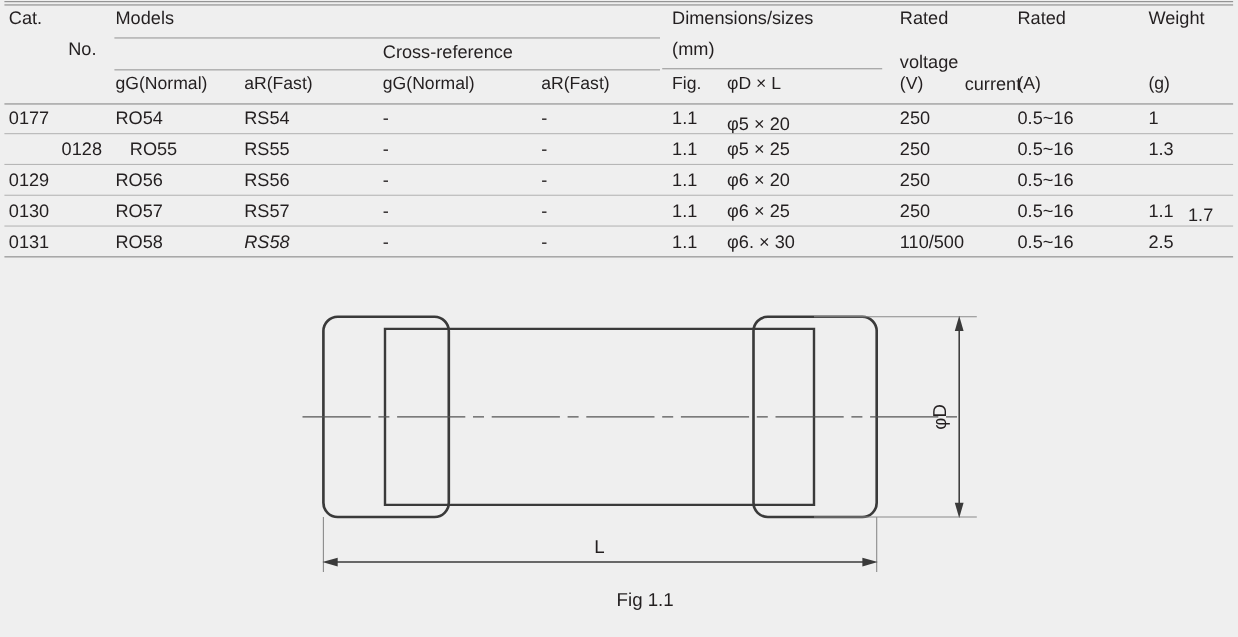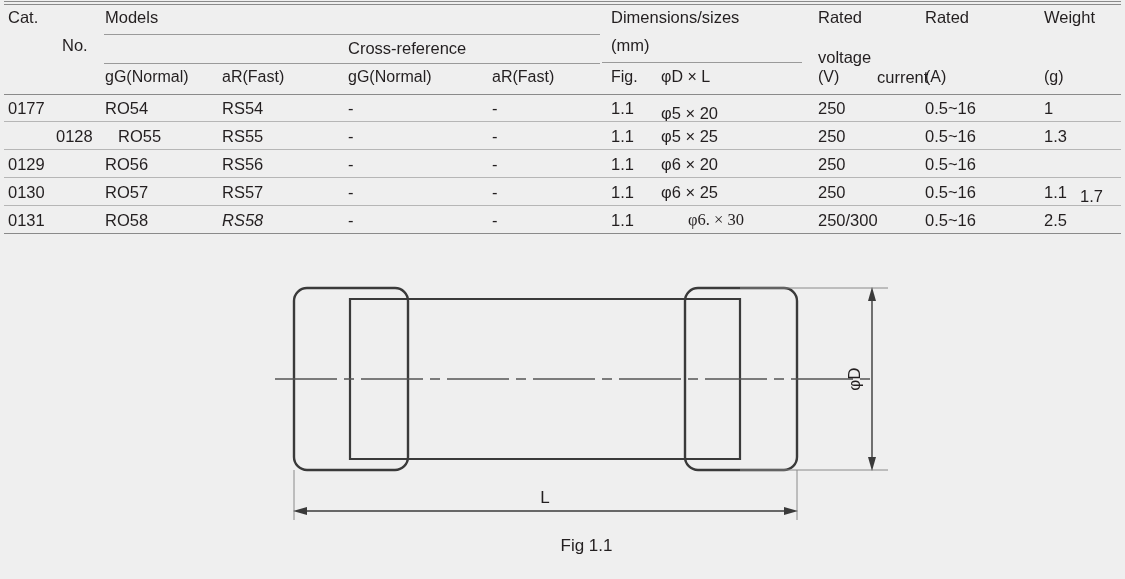--- a/index.html
+++ b/index.html
@@ -189,22 +189,22 @@
       <div class="cell" style="left: 818px; top: 183px;">250</div>
       <div class="cell" style="left: 925px; top: 183px;">0.5~16</div>
       <div class="cell" style="left: 1044px; top: 183px;">1.1</div>
       <div class="hrow" style="top: 205px;"></div>
       <div class="cell" style="left: 8px; top: 211px; text-align: center;">0131</div>
       <div class="cell" style="left: 105px; top: 211px;">RO58</div>
       <div class="cell" style="left: 222px; top: 211px; font-style: italic;">RS58</div>
       <div class="cell" style="left: 348px; top: 211px;">-</div>
       <div class="cell" style="left: 492px; top: 211px;">-</div>
       <div class="cell" style="left: 611px; top: 211px;">1.1</div>
-      <div class="cell" style="left: 688px; top: 211px; font-family: Liberation Serif, serif;">φ6. × 30</div>
-      <div class="cell" style="left: 818px; top: 211px;">250/300</div>
+      <div class="cell" style="left: 661px; top: 211px;">φ6. × 30</div>
+      <div class="cell" style="left: 818px; top: 211px;">110/500</div>
       <div class="cell" style="left: 925px; top: 211px;">0.5~16</div>
       <div class="cell" style="left: 1044px; top: 211px;">2.5</div>
       <div class="hrow last" style="top: 233px;"></div>
     </div>
 </div>
 
 <div class="figure">
   <svg width="1125" height="300" viewBox="0 0 1125 300">
 
     <path d="M 350 59 L 740 59 L 740 219 L 350 219 Z" fill="none" stroke="#3a3a3a" stroke-width="2.2"></path>

